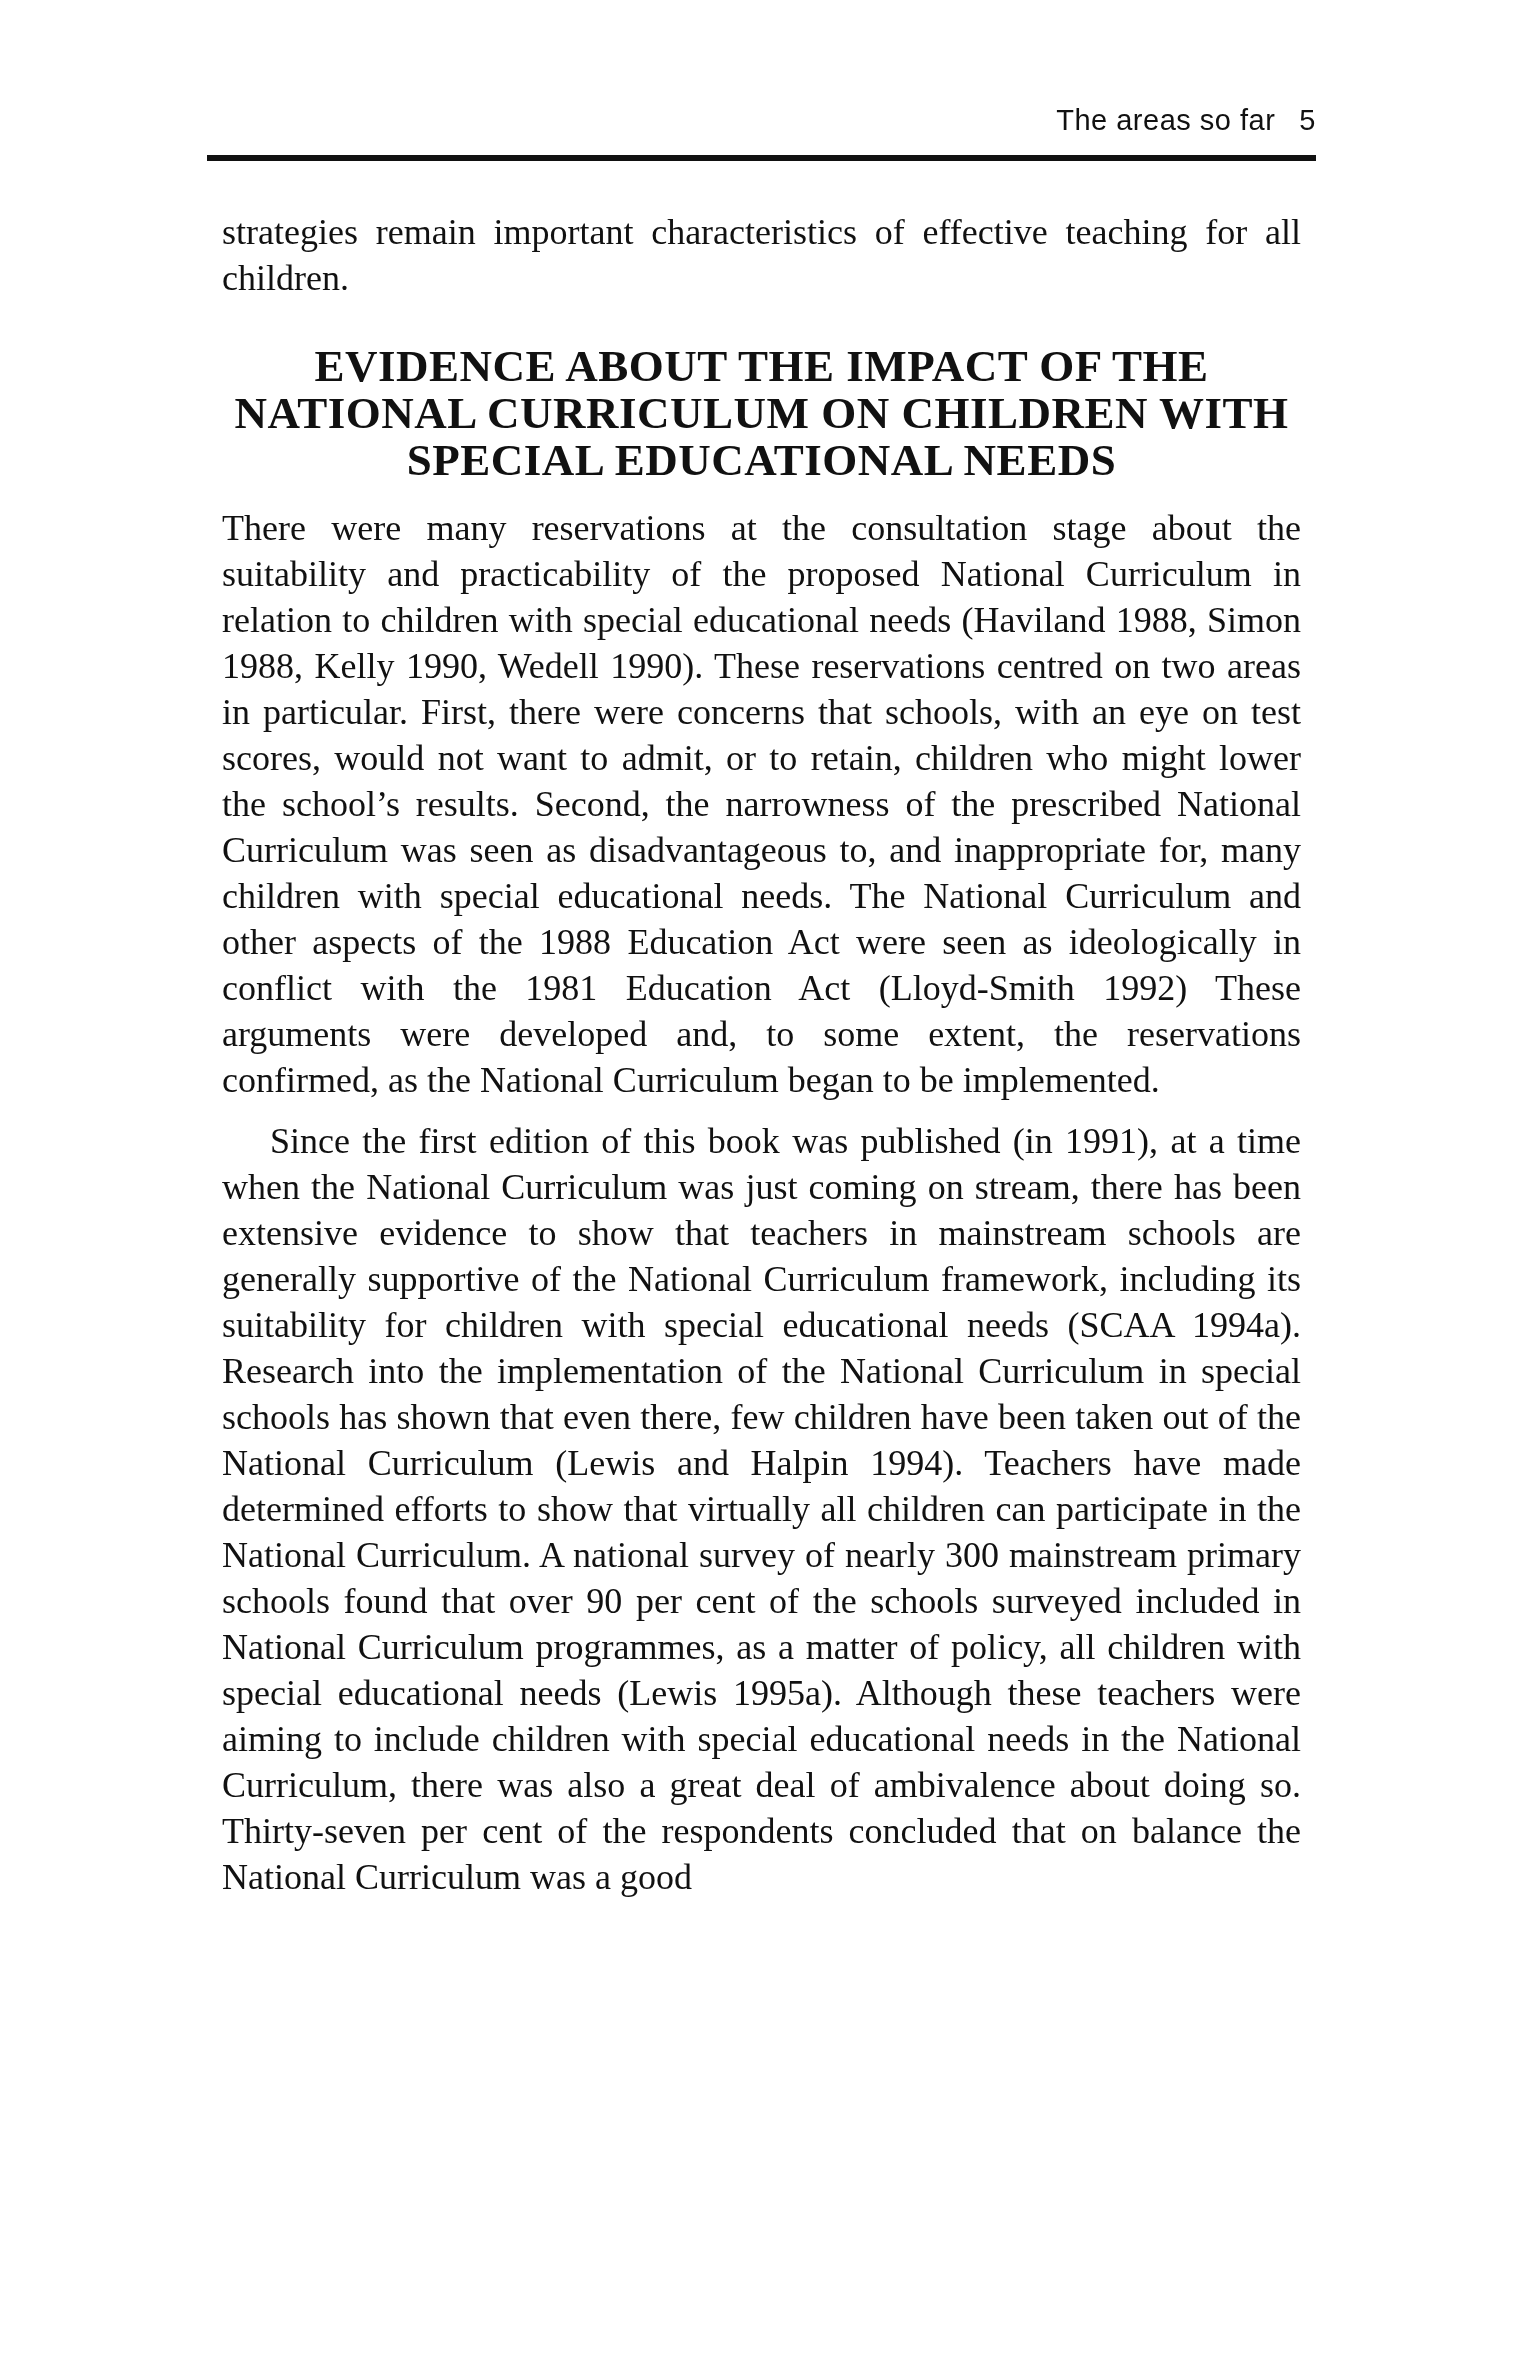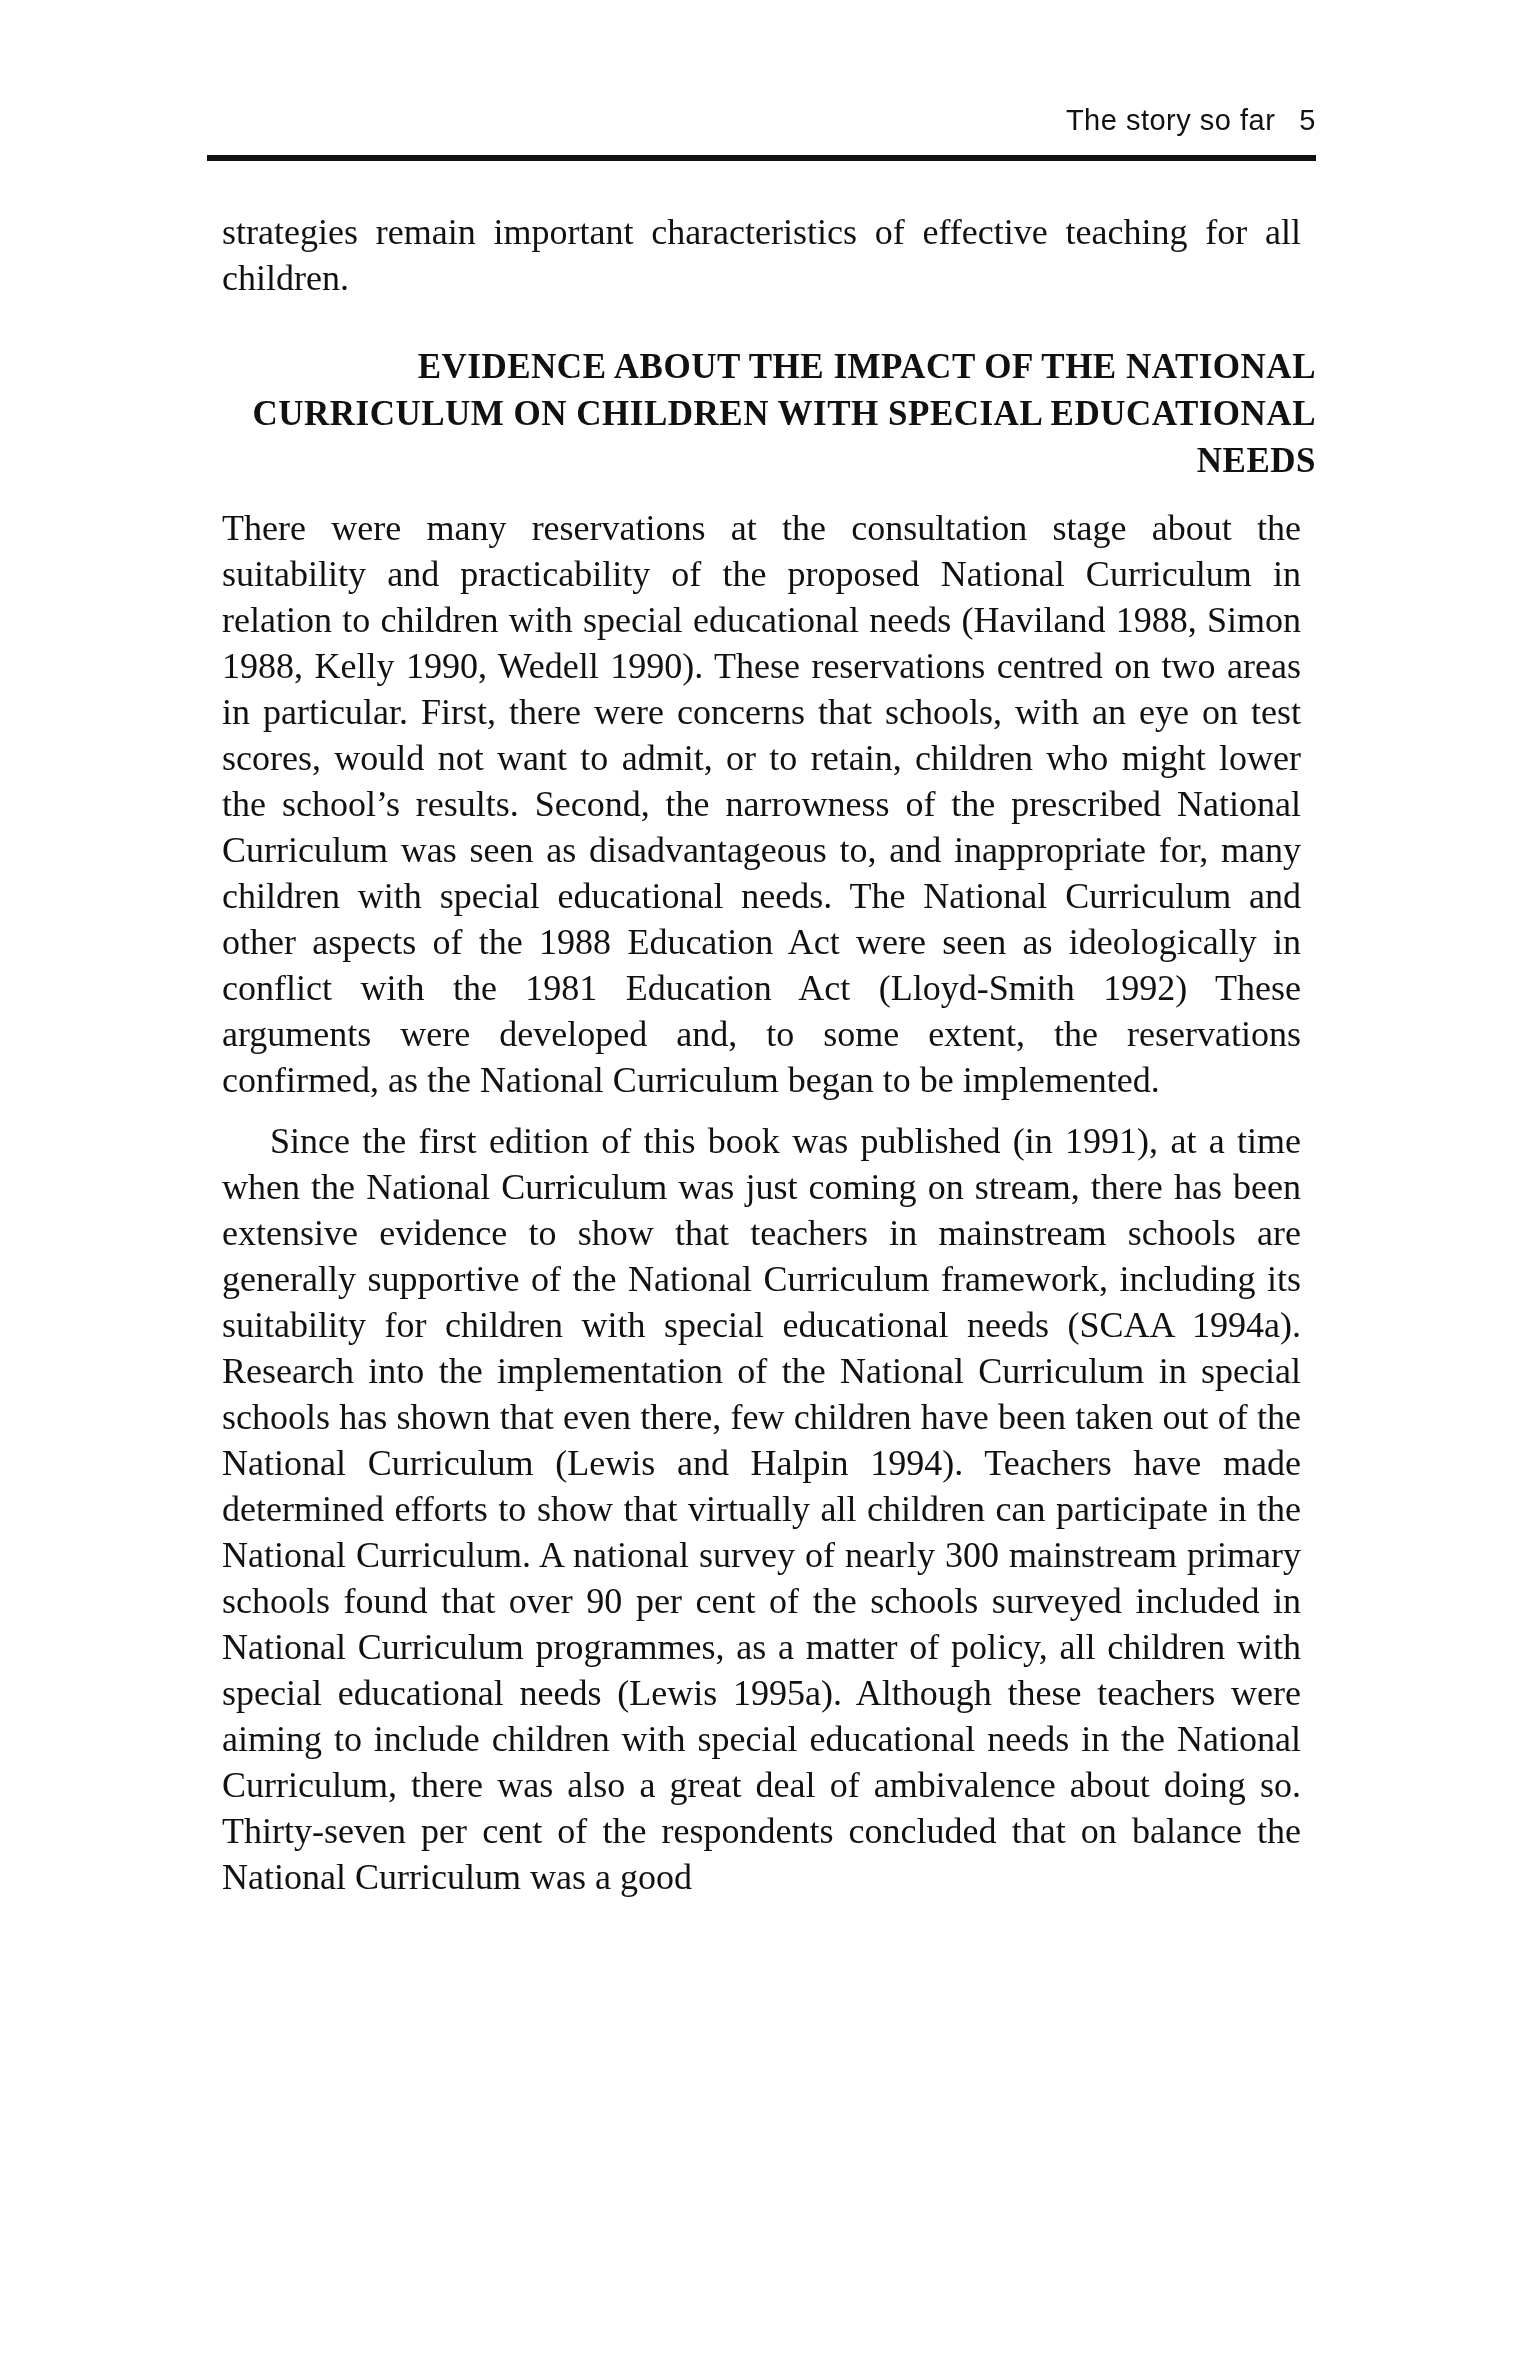--- a/index.html
+++ b/index.html
@@ -55,35 +55,35 @@
       margin: 15px;
       hyphens: none;
     }
     .cont-para {
       text-indent: 0;
     }
     .section-heading {
       margin: 42px 0 20.5px 0 !important;
       font-family: "Liberation Serif", "DejaVu Serif", serif;
       font-weight: bold;
-      font-size: 35px;
+      font-size: 45px;
       line-height: 47px;
       letter-spacing: 0.5px;
-      text-align: right;
+      text-align: center;
     }
     .indent-para {
       text-indent: 48px;
     }
   </style>
 </head>
 <body>
 
 <div class="page">
   <div class="running-head">
-    <span>The story so far</span><span class="page-num">5</span>
+    <span>The areas so far</span><span class="page-num">5</span>
   </div>
   <div class="head-rule"></div>
 
   <div class="body-text">
     <p class="cont-para">strategies remain important characteristics of effective teaching for all children.</p>
     <h2 class="section-heading">EVIDENCE ABOUT THE IMPACT OF THE NATIONAL CURRICULUM ON CHILDREN WITH SPECIAL EDUCATIONAL NEEDS</h2>
     <p class="first-para">There were many reservations at the consultation stage about the suitability and practicability of the proposed National Curriculum in relation to children with special educational needs (Haviland 1988, Simon 1988, Kelly 1990, Wedell 1990). These reservations centred on two areas in particular. First, there were concerns that schools, with an eye on test scores, would not want to admit, or to retain, children who might lower the school’s results. Second, the narrowness of the prescribed National Curriculum was seen as disadvantageous to, and inappropriate for, many children with special educational needs. The National Curriculum and other aspects of the 1988 Education Act were seen as ideologically in conflict with the 1981 Education Act (Lloyd-Smith 1992) These arguments were developed and, to some extent, the reservations confirmed, as the National Curriculum began to be implemented.</p>
     <p class="indent-para">Since the first edition of this book was published (in 1991), at a time when the National Curriculum was just coming on stream, there has been extensive evidence to show that teachers in mainstream schools are generally supportive of the National Curriculum framework, including its suitability for children with special educational needs (SCAA 1994a). Research into the implementation of the National Curriculum in special schools has shown that even there, few children have been taken out of the National Curriculum (Lewis and Halpin 1994). Teachers have made determined efforts to show that virtually all children can participate in the National Curriculum. A national survey of nearly 300 mainstream primary schools found that over 90 per cent of the schools surveyed included in National Curriculum programmes, as a matter of policy, all children with special educational needs (Lewis 1995a). Although these teachers were aiming to include children with special educational needs in the National Curriculum, there was also a great deal of ambivalence about doing so. Thirty-seven per cent of the respondents concluded that on balance the National Curriculum was a good</p>
   </div>
 </div>

